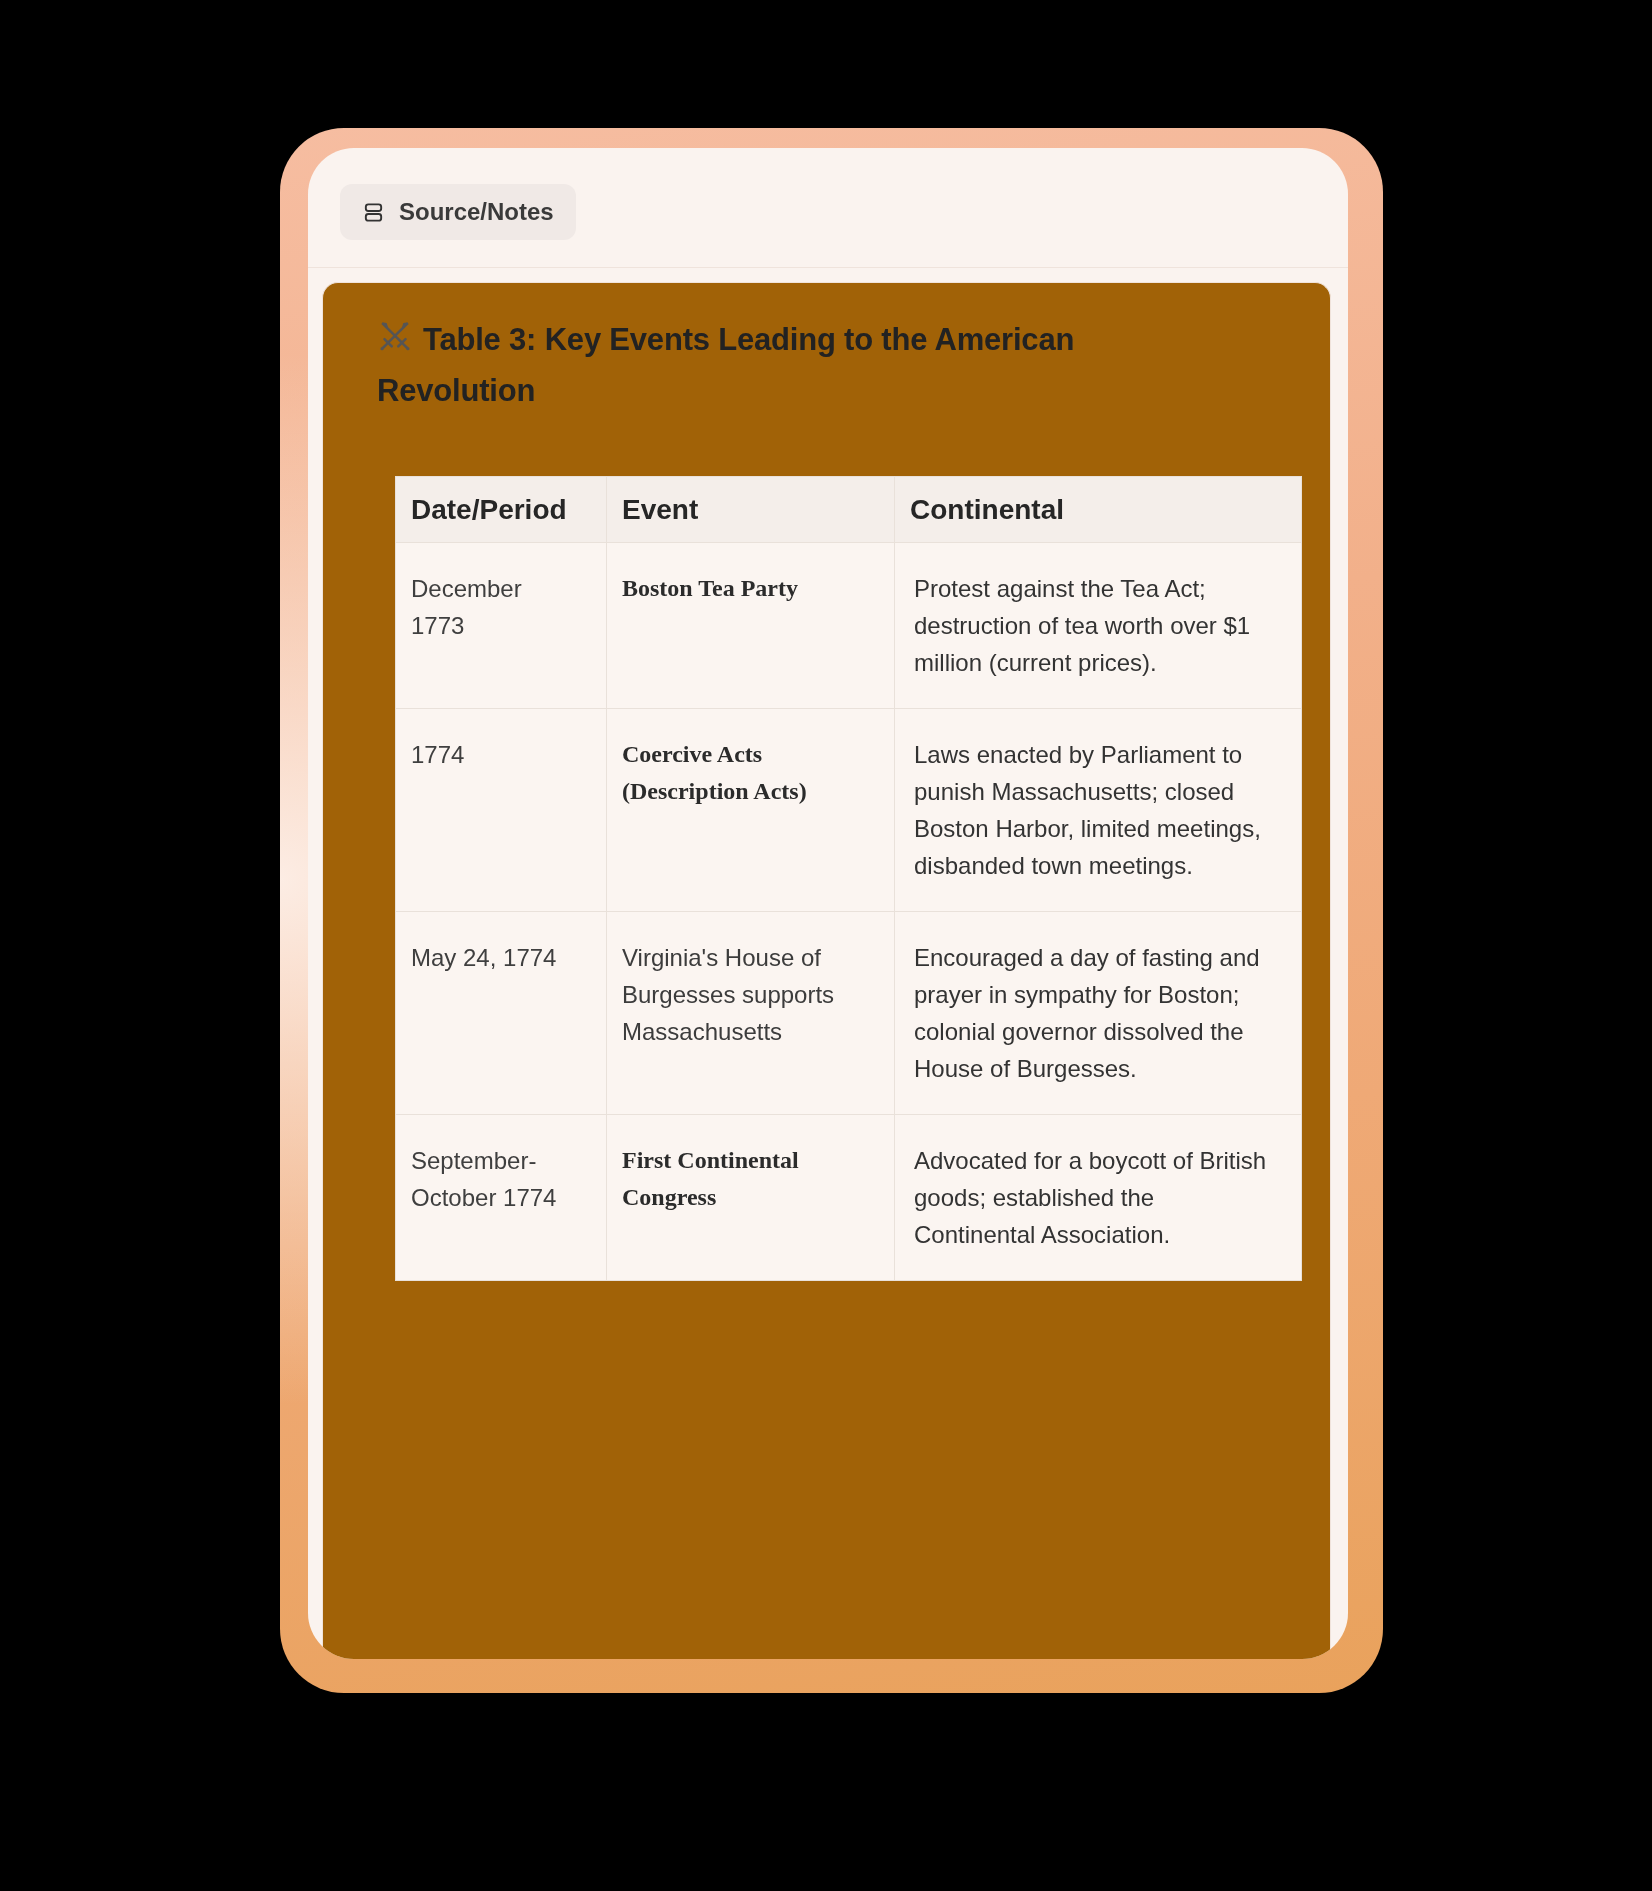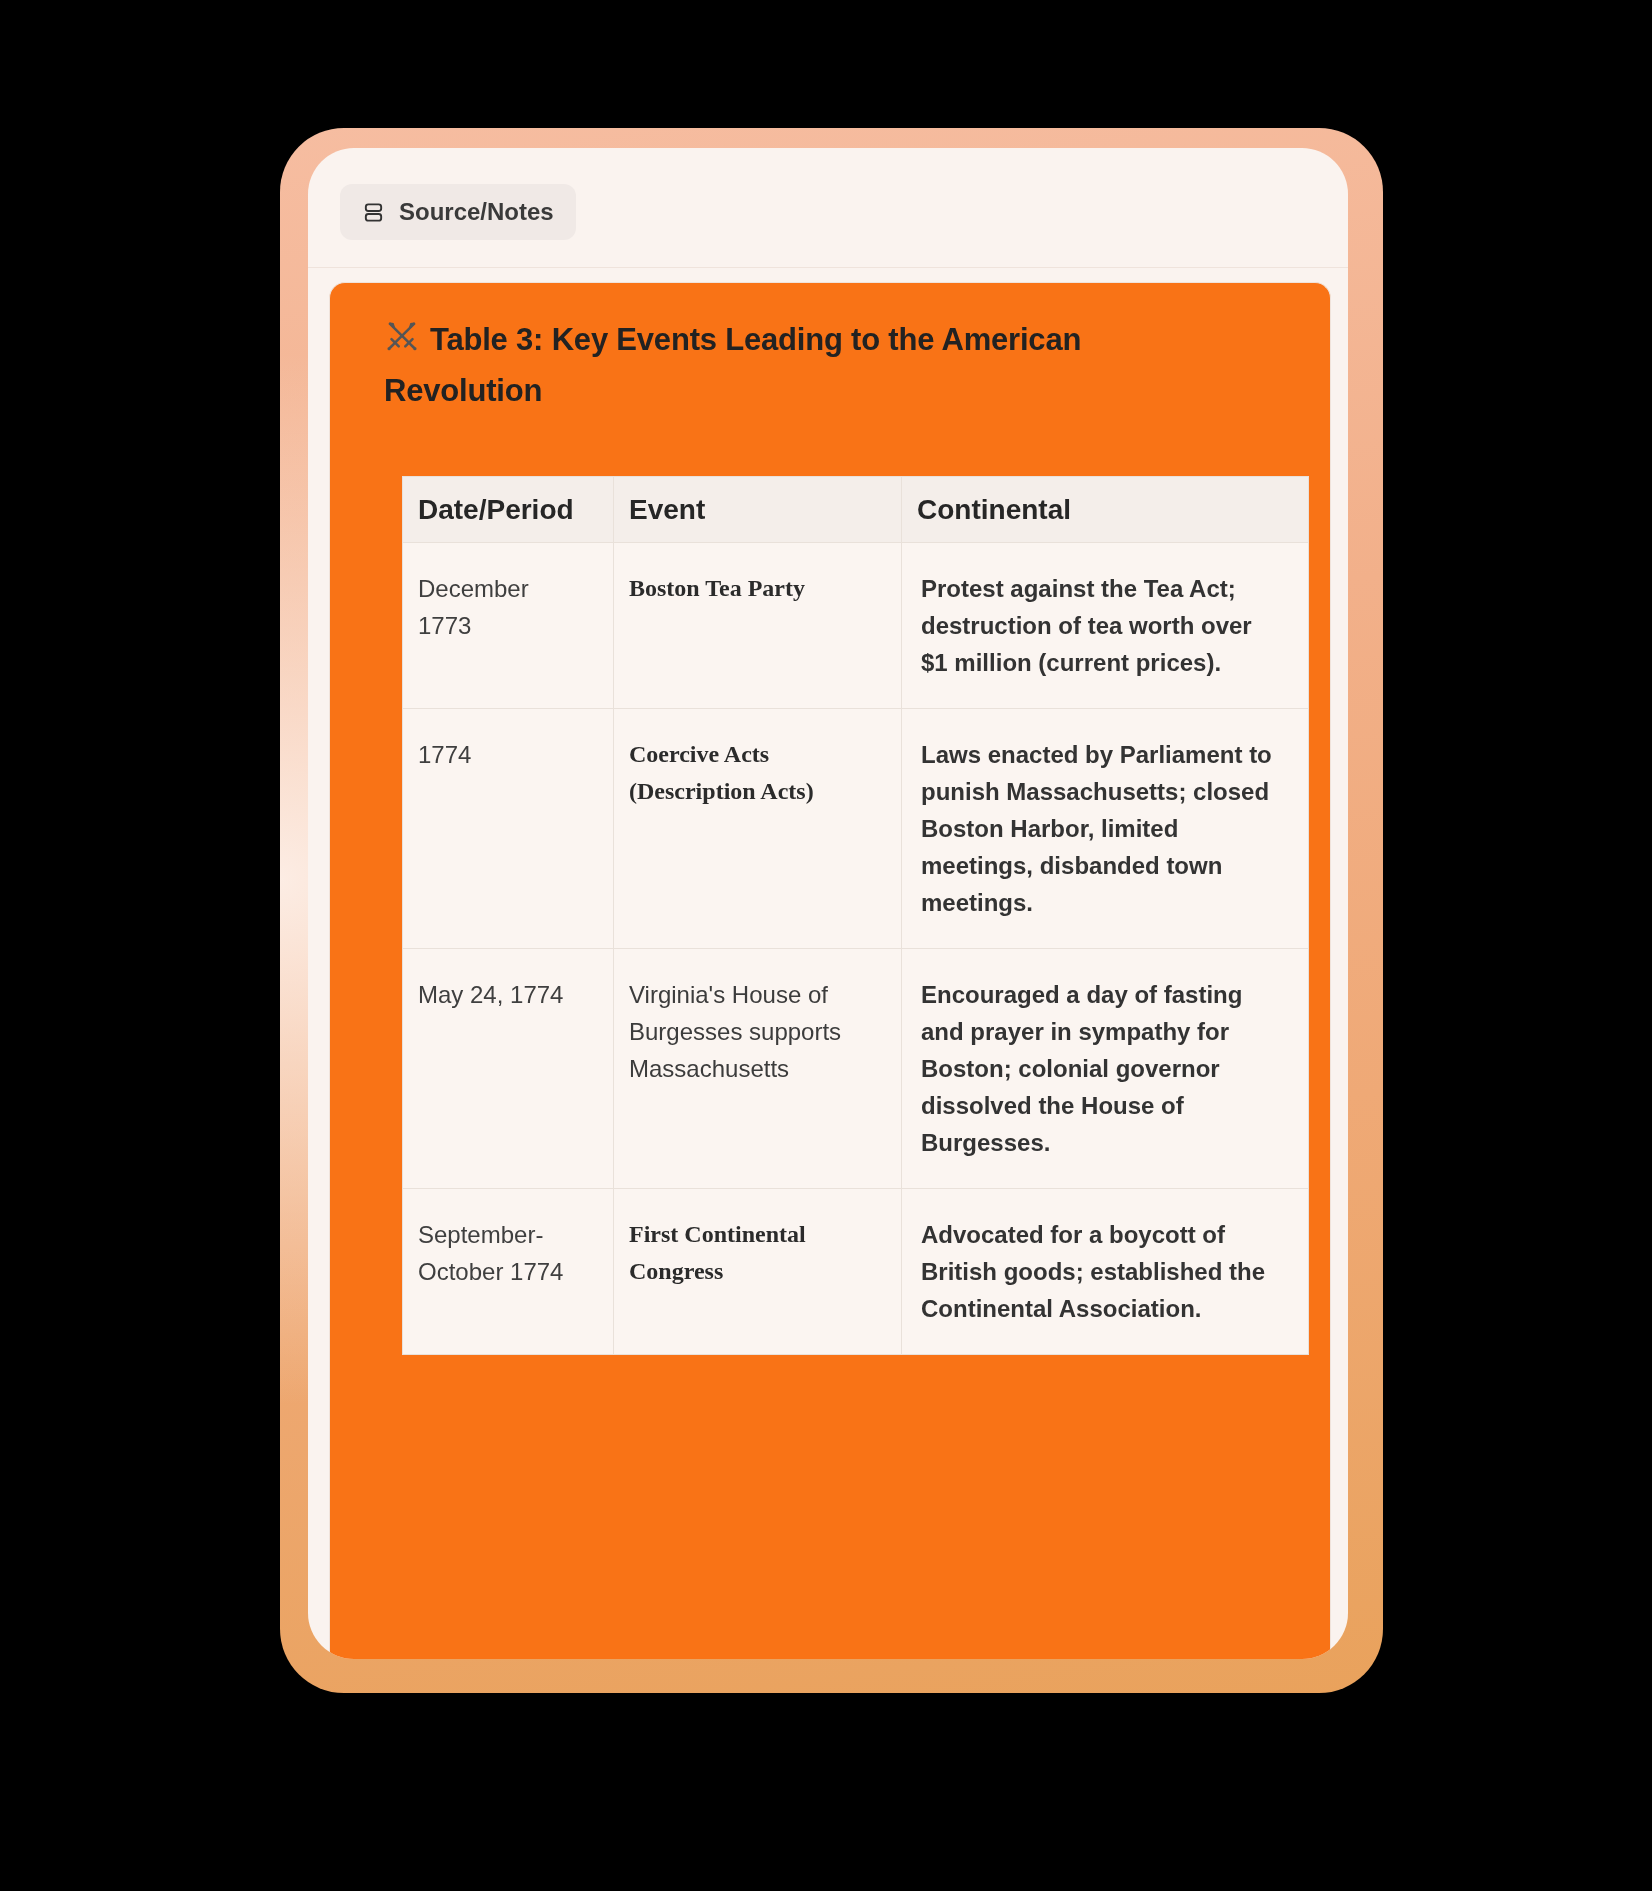--- a/index.html
+++ b/index.html
@@ -34,22 +34,22 @@
     border:none; border-radius:12px;
     padding:14px 22px;
     font-family:"Liberation Sans", sans-serif;
     font-size:24px; font-weight:700; color:#3a3a3a;
     cursor:pointer;
   }
   .chip-icon { display:inline-flex; }
   .divider { height:1px; background:#efe3dc; flex:0 0 auto; }
   .content-panel {
     flex:1 1 auto;
-    margin:14px 17px 0 21px;
-    background:#f97316;
+    margin:14px 17px 0 14px;
+    background:#a16207;
     border:1px solid #f0e3db; border-bottom:none;
     border-radius:16px 16px 0 0;
     padding:34px 24px 0 54px;
     box-sizing:border-box;
     overflow:hidden;
   }
   .title {
     margin:0; max-width:830px;
     font-size:31px; font-weight:700; color:#222222;
     line-height:46px; letter-spacing:-0.2px;
@@ -76,21 +76,21 @@
   .events th.w-date { width:211px; }
   .events th.w-event { width:288px; }
   .events th.w-desc { width:407px; }
   .events td {
     font-size:24px; line-height:37px; color:#3c3c3c;
     padding:27px 20px 27px 15px;
   }
   td.col-date { padding-right:42px; color:#3f3f3f; }
   td.col-event { padding-right:25px; }
   td.col-event.bold { font-weight:700; color:#2b2b2b;font-family:Liberation Serif, serif; }
-  td.col-desc { padding-left:19px; padding-right:30px; color:#333333;font-weight:bold; }
+  td.col-desc { padding-left:19px; padding-right:30px; color:#333333; }
 </style>
 </head>
 <body>
 
 <div class="card">
   <div class="card-inner">
 
     <div class="card-header">
       <button class="chip">
         <span class="chip-icon">

